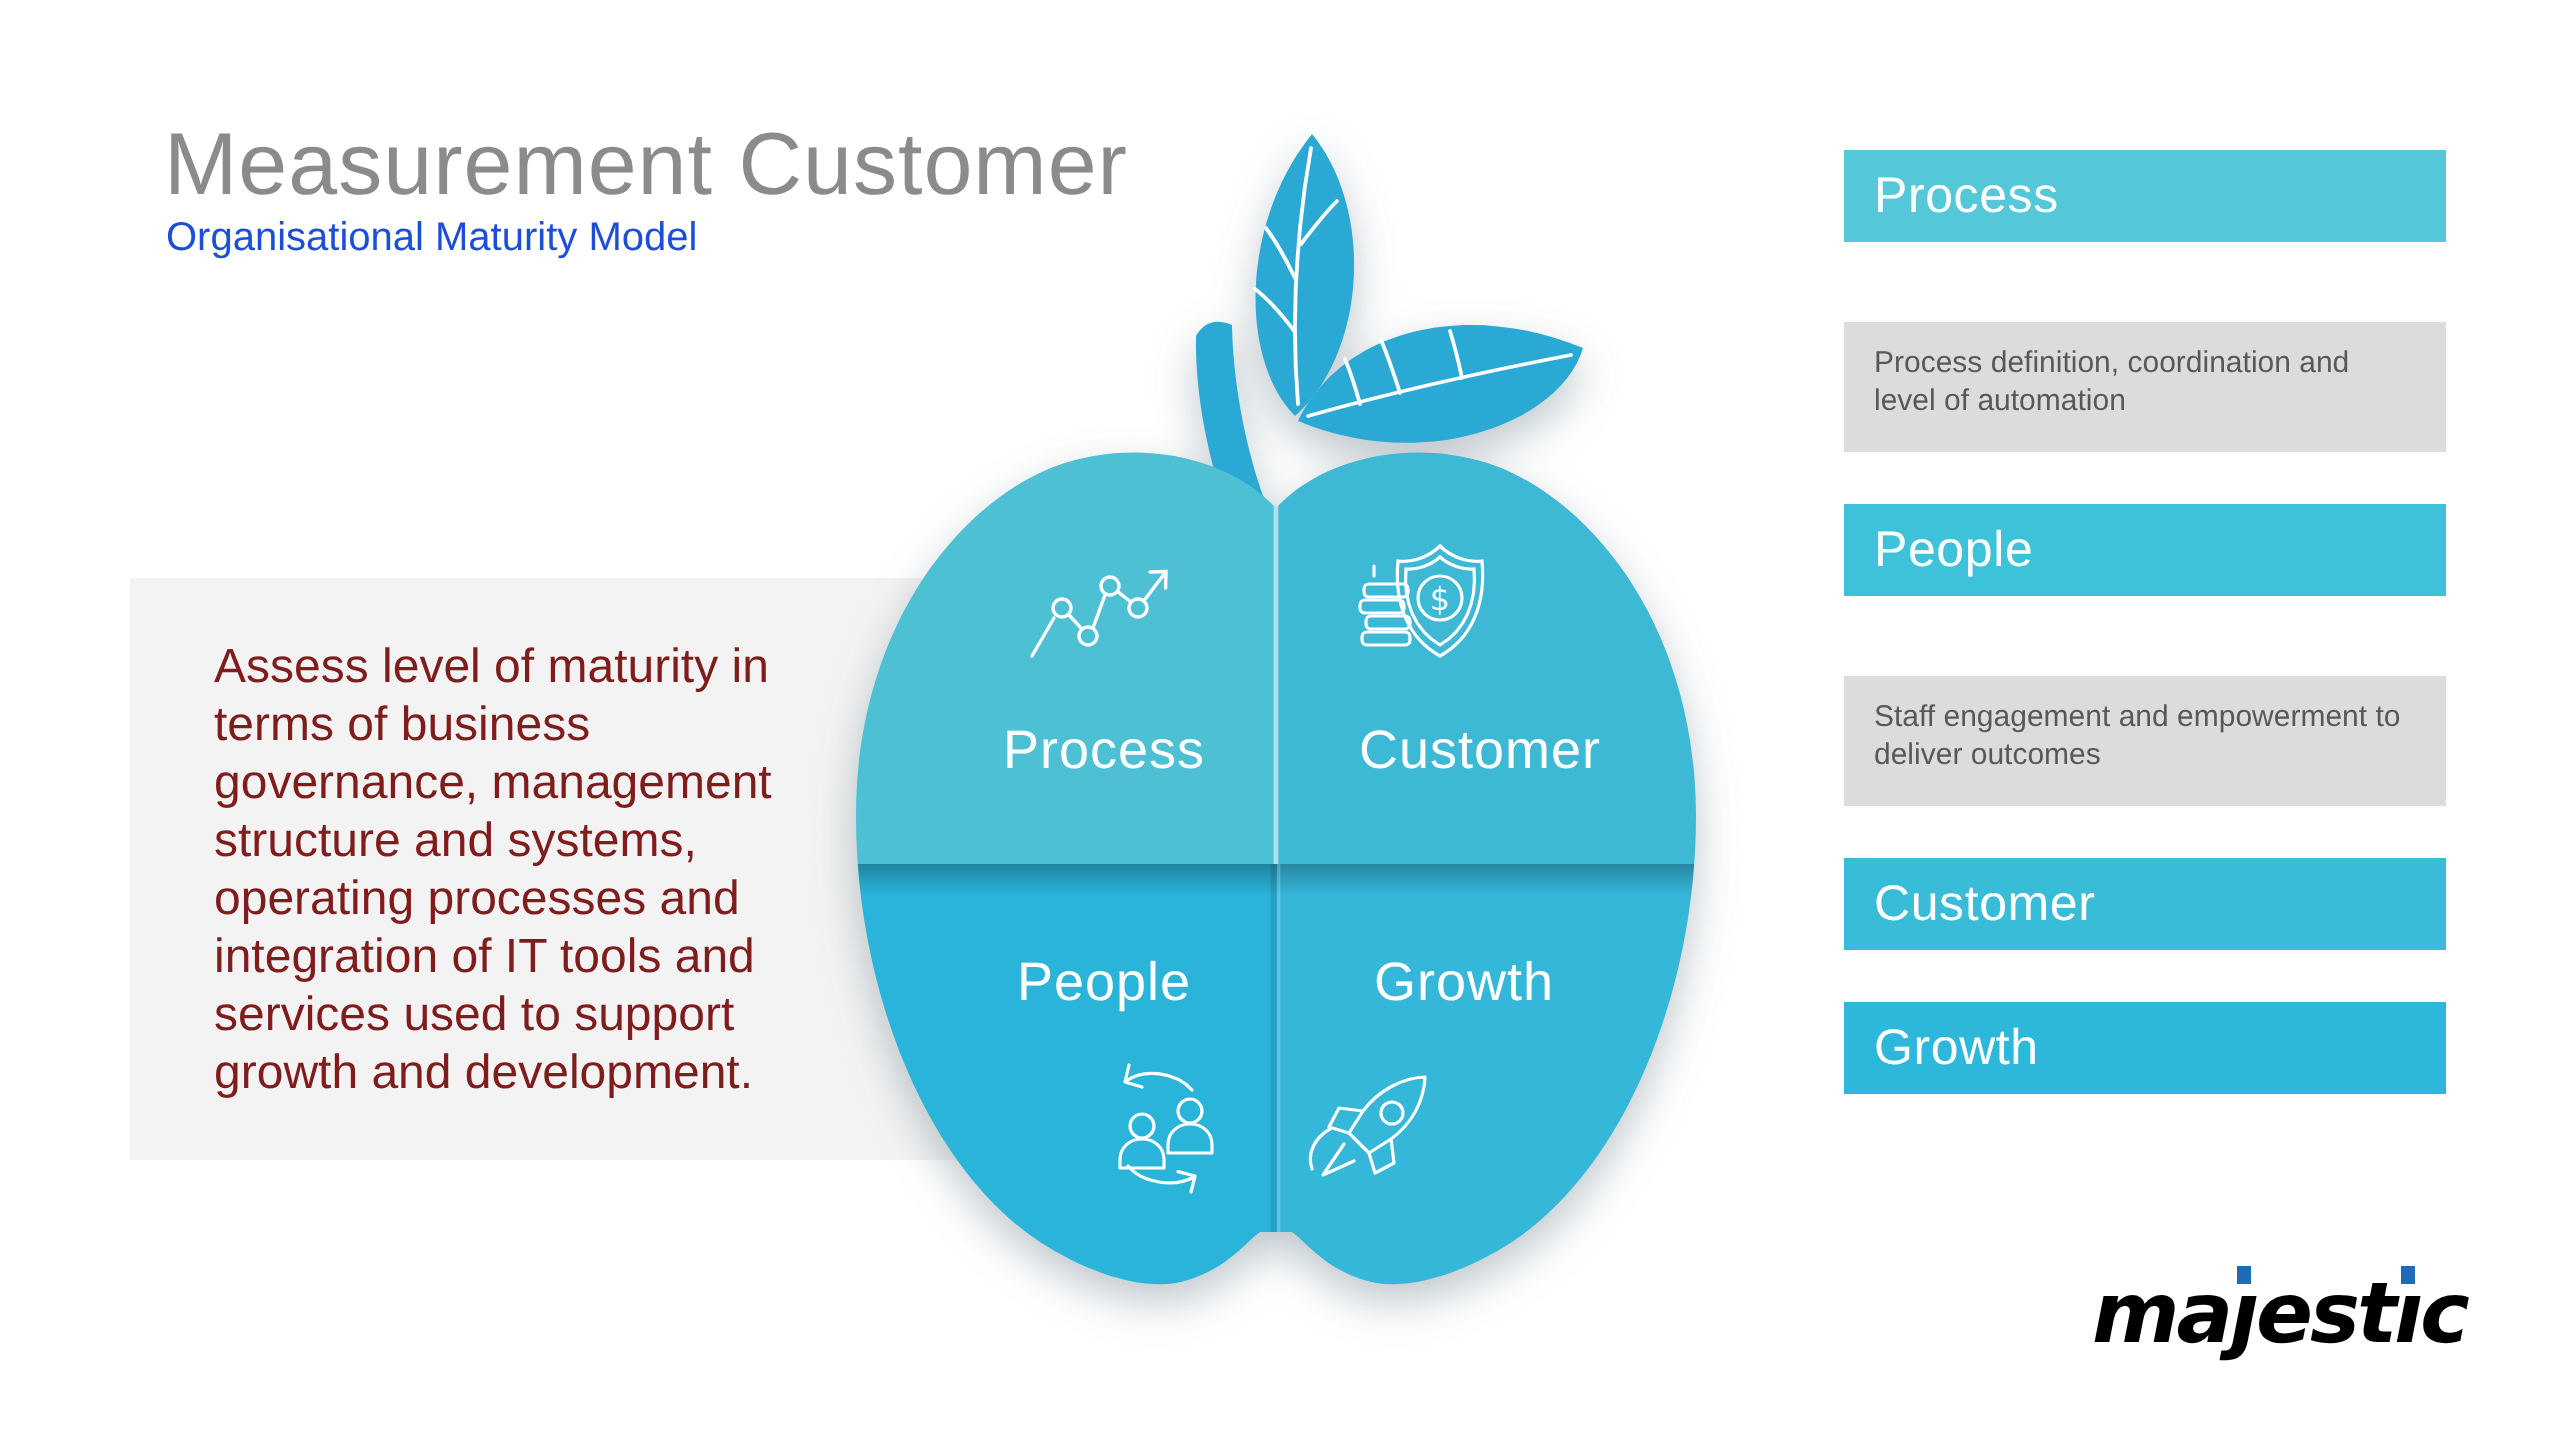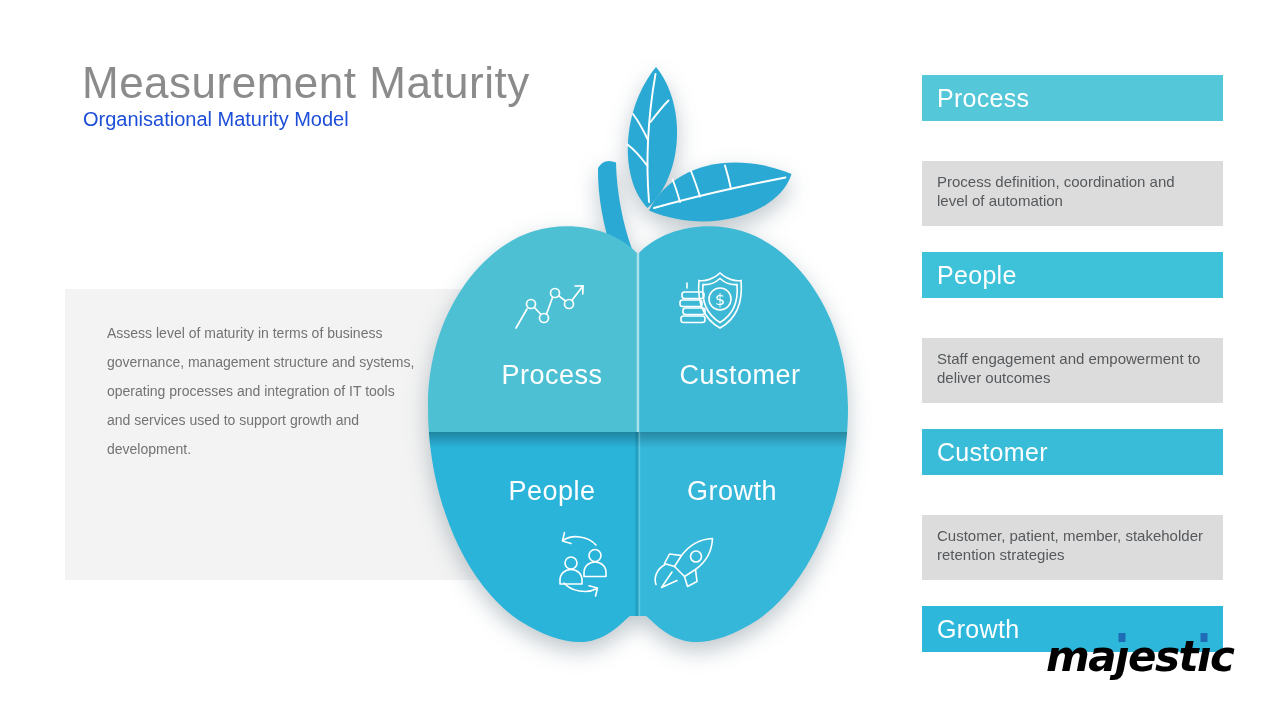--- a/index.html
+++ b/index.html
@@ -16,21 +16,21 @@
   }
   .subtitle{
     left:83px;top:108px;font-size:20px;font-weight:300;color:#1d4ed8;
   }
   
   .desc-box{
     left:65px;top:289px;width:420px;height:291px;background:#f3f3f3;
   }
   .desc-text{
     position:absolute;left:42px;top:30px;width:312px;
-    font-size:14px;line-height:29px;color:#737373;
+    font-size:24px;line-height:29px;color:#7f1d1d;
   }
   
   .apple-svg{position:absolute;left:418px;top:58px;
     filter:drop-shadow(0 9px 11px rgba(40,70,85,0.30));}
   .qlabel{
     width:170px;text-align:center;color:#ffffff;font-size:27px;font-weight:300;
     letter-spacing:0.5px;
   }
   .q-process{left:467px;top:360px;}
   .q-customer{left:655px;top:360px;}
@@ -56,21 +56,21 @@
   .bdot::after{
     content:"";position:absolute;left:50%;transform:translateX(-50%);
     top:1px;width:7px;height:9px;background:var(--dot-color,#1e6cb5);
   }
 </style>
 </head>
 <body>
 
 <div>
 
-  <h1 class="abs title" style="margin:0;font-weight:300;">Measurement Maturity</h1>
+  <h1 class="abs title" style="margin:0;font-weight:300;">Measurement Customer</h1>
   <div class="abs subtitle">Organisational Maturity Model</div>
 
   <div class="abs desc-box">
     <p class="desc-text" style="margin:0;">Assess level of maturity in terms of business governance, management structure and systems, operating processes and integration of IT tools and services used to support growth and development.</p>
   </div>
 
   <svg class="apple-svg" width="440" height="600" viewBox="0 0 440 600" xmlns="http://www.w3.org/2000/svg">
     <defs>
       <clipPath id="appleClip">
         <path d="M220 196 C196 170,152 162,116 173 C66 188,10 252,10 350 C10 438,46 526,102 563 C130 581,158 588,176 582 C196 576,206 562,212 558 L228 558 C234 562,244 576,264 582 C282 588,310 581,338 563 C394 526,430 438,430 350 C430 252,374 188,324 173 C288 162,244 170,220 196 Z"></path>
@@ -169,21 +169,20 @@
     <div class="card">
       <div class="card-header" style="background: rgb(84, 199, 217);">Process</div>
       <div class="card-body">Process definition, coordination and level of automation</div>
     </div>
     <div class="card">
       <div class="card-header" style="background: rgb(62, 194, 217);">People</div>
       <div class="card-body">Staff engagement and empowerment to deliver outcomes</div>
     </div>
     <div class="card">
       <div class="card-header" style="background: rgb(57, 188, 216);">Customer</div>
-      <div class="card-body">Customer, patient, member, stakeholder retention strategies</div>
     </div>
     <div class="card">
       <div class="card-header" style="background: rgb(45, 184, 219);">Growth</div>
     </div>
   </div>
 
   <div class="abs logo" style="color: #000000; font-style: italic; --dot-color: #1e6cb5;">
     <span>ma</span><span class="bdot">ȷ</span><span>est</span><span class="bdot">ı</span><span>c</span>
   </div>
 

